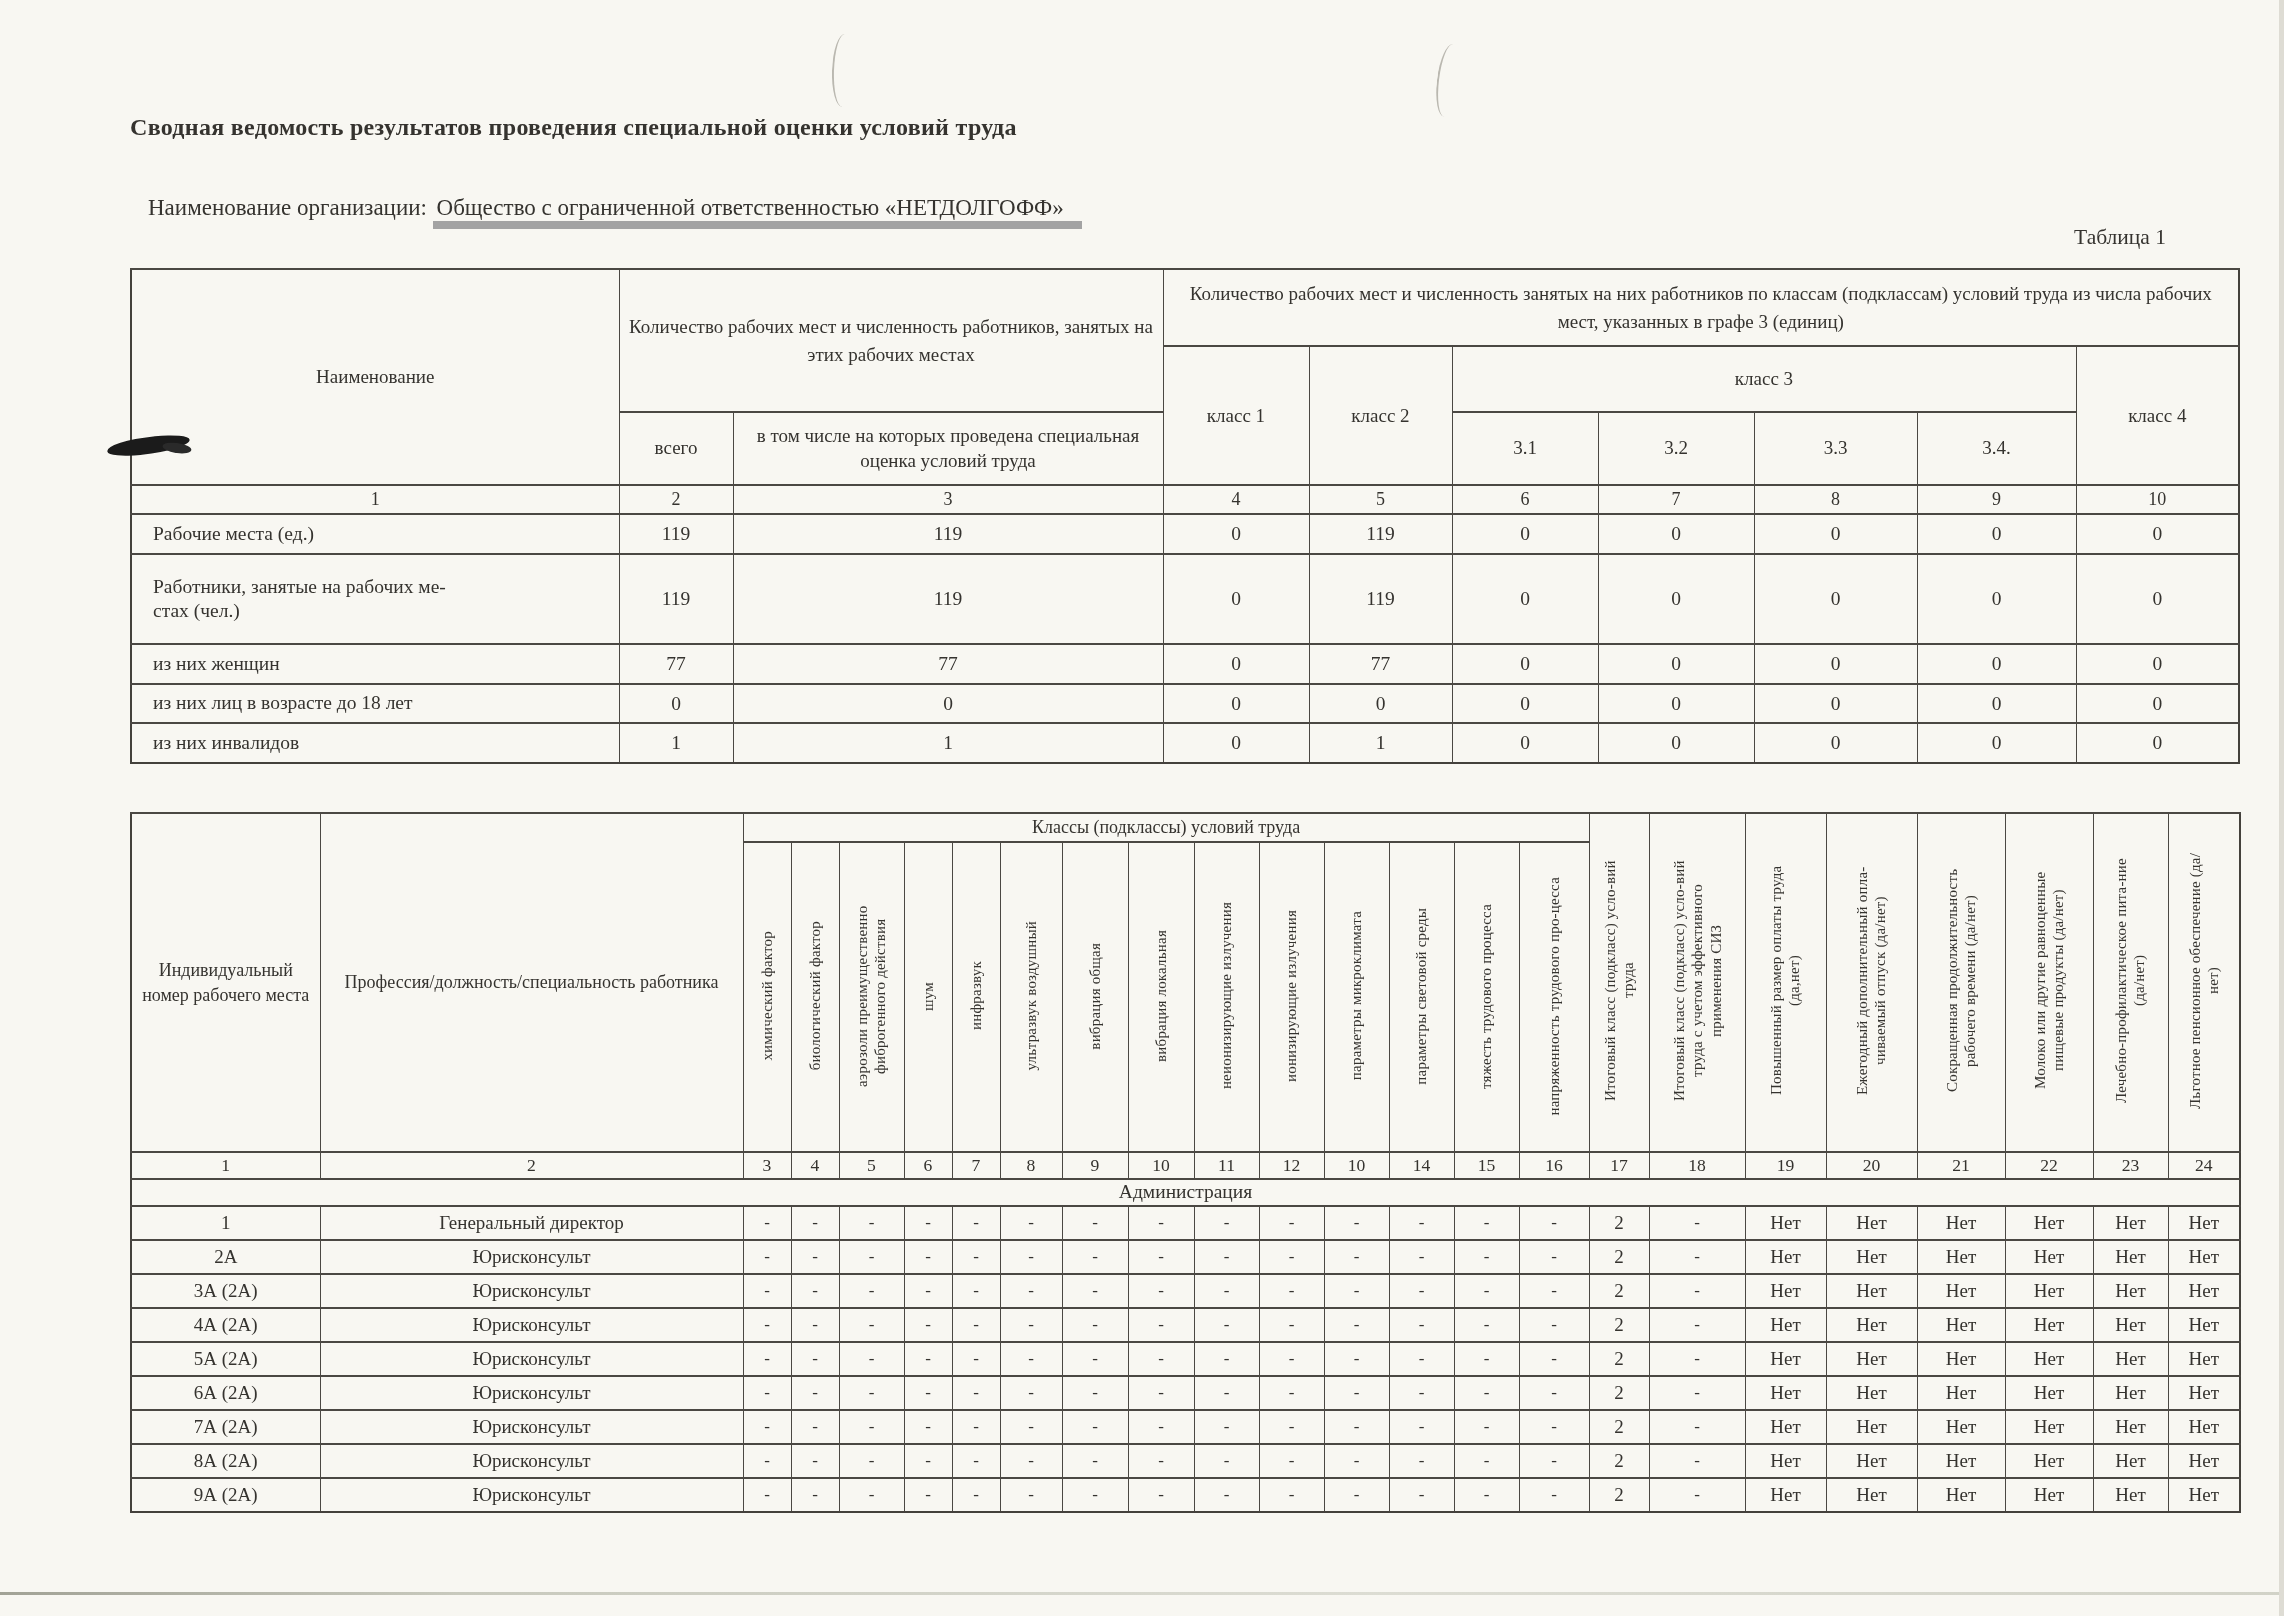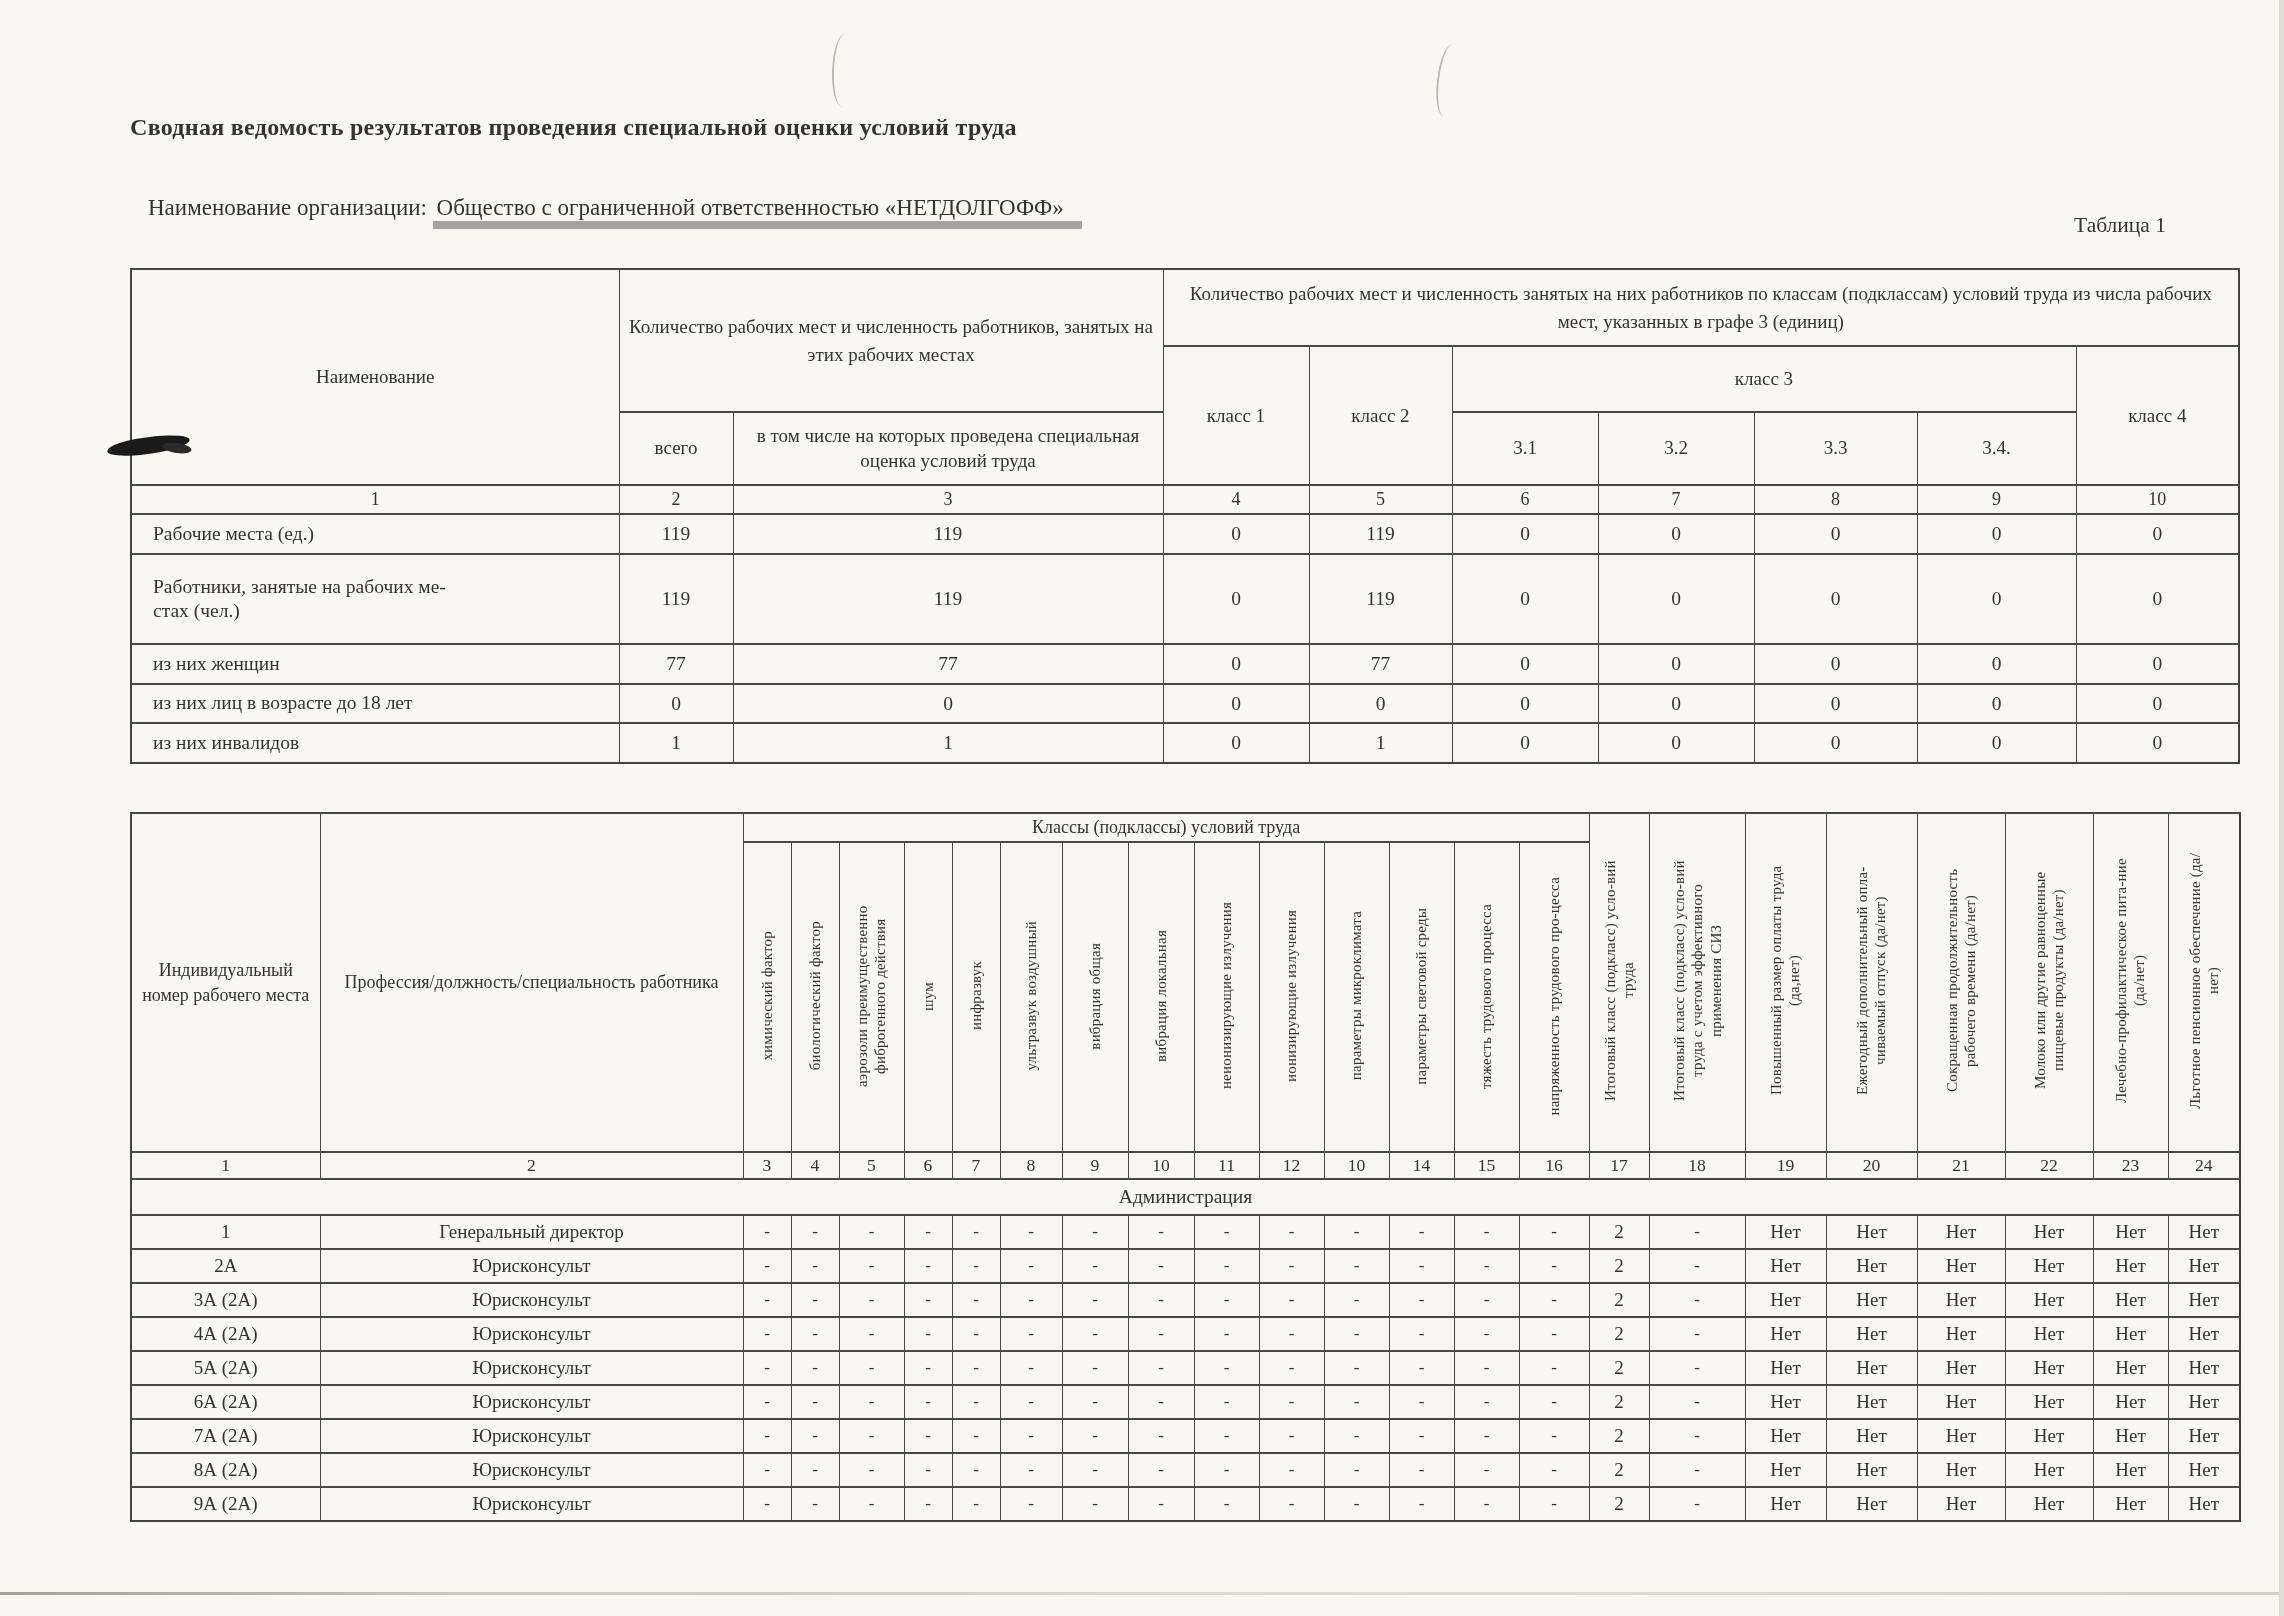--- a/index.html
+++ b/index.html
@@ -11,21 +11,21 @@
     color:#35332f;
     overflow:hidden;
   }
   .title{
     position:absolute;top:114px;left:130px;width:2109px;
     text-align:left;font-size:24px;font-weight:bold;letter-spacing:0.3px;
   }
   .orgline{position:absolute;top:195px;left:148px;font-size:23px;}
   .orgline .org-val{border-bottom:8px solid #a3a3a3;padding:0 18px 1.3px 3.9px;font-family:Liberation Serif, serif;}
   .tcap{position:absolute;left:130px;width:2036px;text-align:right;font-size:21.5px;}
-  #cap1{top:213px;}
+  #cap1{top:225px;}
   #cap2{top:771px;}
 
   table.t{
     position:absolute;left:130px;border-collapse:collapse;table-layout:fixed;
     border:2px solid #44413c;
   }
   #t1{top:268px;width:2109px;}
   #t2{top:812px;width:2109px;}
   .t th,.t td{
     border:1.3px solid #4b4843;
@@ -56,21 +56,21 @@
   #t2 th.rot{vertical-align:middle;text-align:center;padding:3.9px 1.3px;}
   .vt{
     display:inline-block;
     writing-mode:vertical-rl;transform:rotate(180deg);
     font-size:15px;line-height:1.22;letter-spacing:0.2px;
     max-height:241px;text-align:center;
   }
   .vt.vt-tall{max-height:273px;}
   #t2 .r-nn{height:27px;}
   #t2 .r-nn td{font-size:17.6px;padding:0.7px 1.3px;}
-  #t2 .r-grp{height:36px;}
+  #t2 .r-grp{height:26px;}
   #t2 .r-grp td{font-size:19.5px;}
   #t2 .dr{height:34px;}
   #t2 .dr td{font-size:19px;padding:0.7px 2px;}
   #t2 .dr td.dash{font-size:17px;}
 
   
   .art{position:absolute;pointer-events:none;}
   .pen-smudge{
     left:107px;top:437px;width:83px;height:17px;
     background:#1b1b1b;border-radius:58% 42% 60% 40%;

